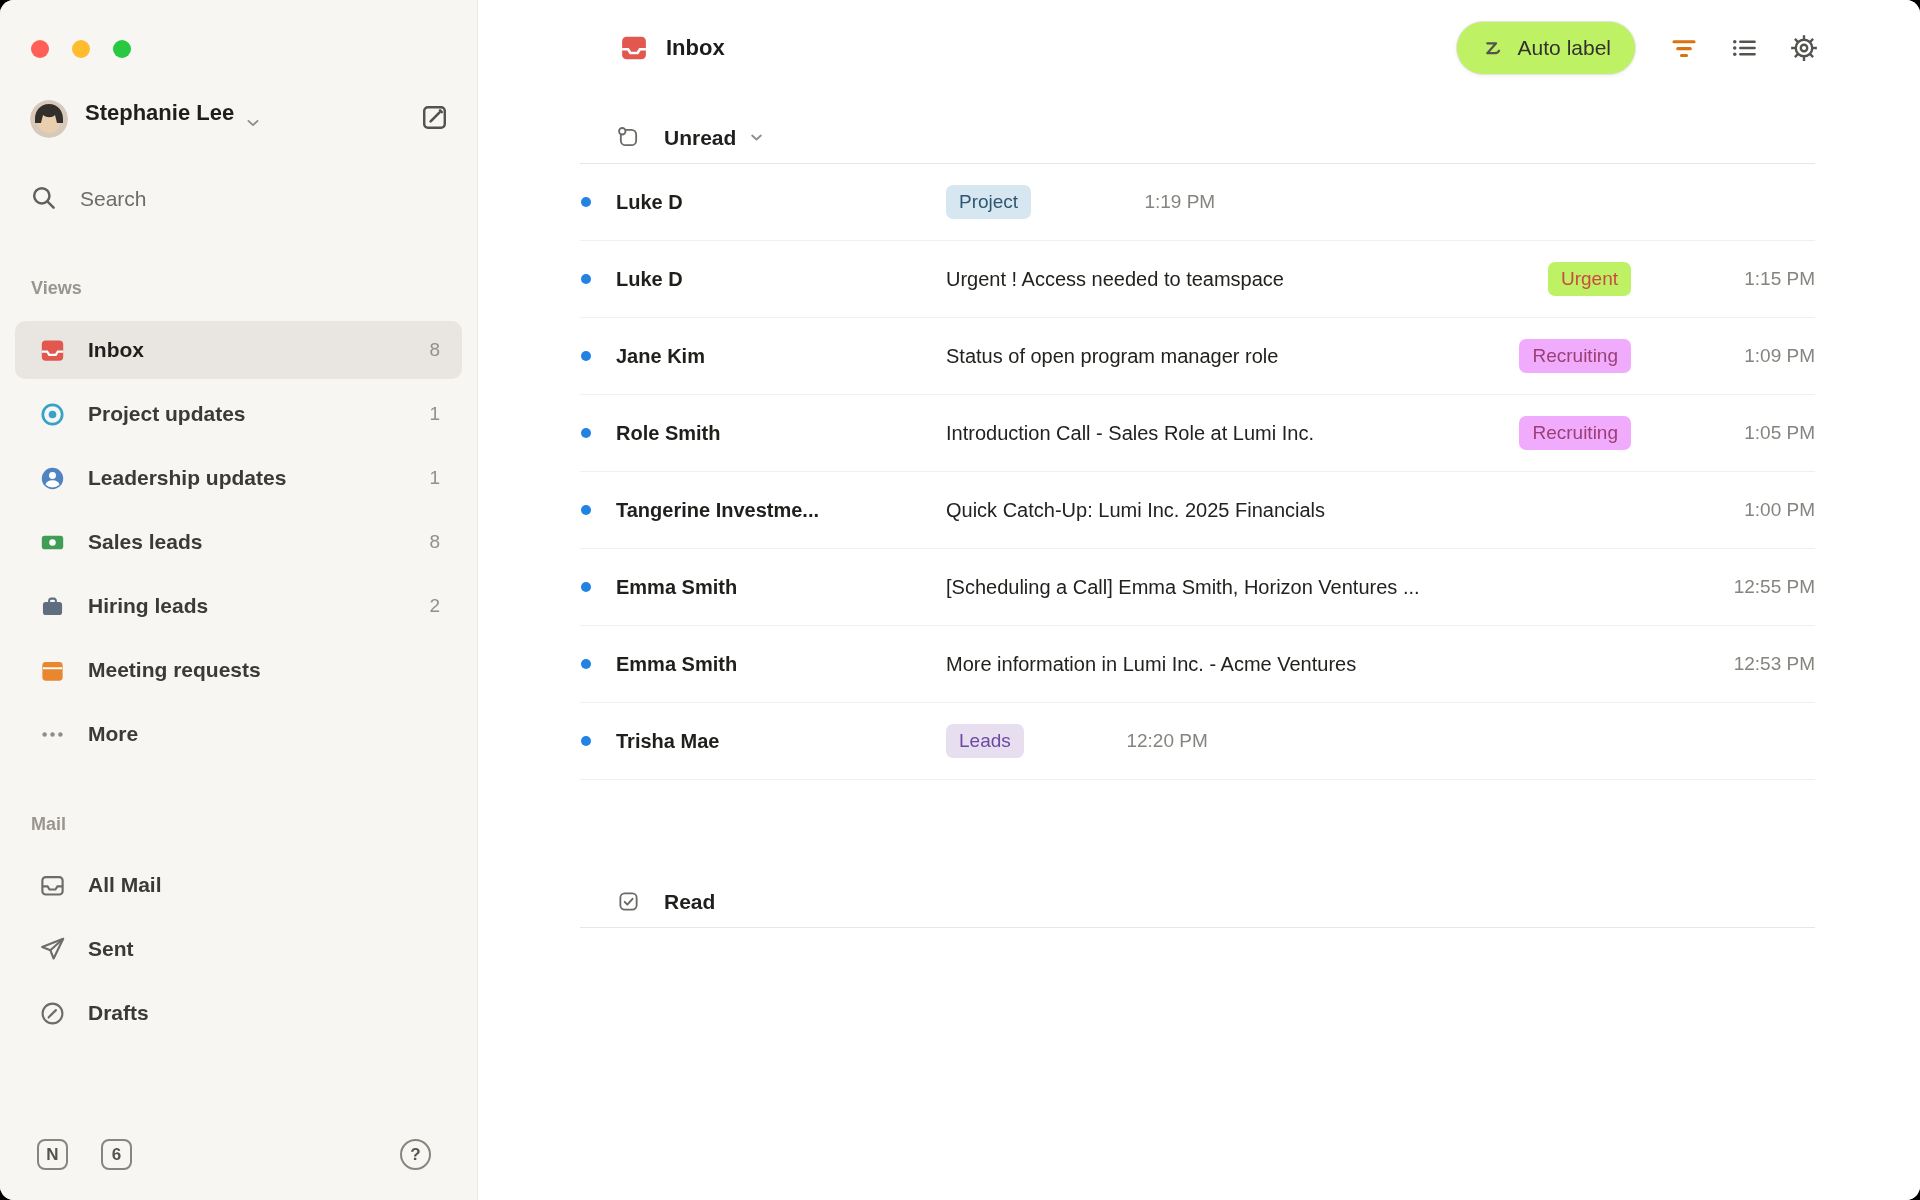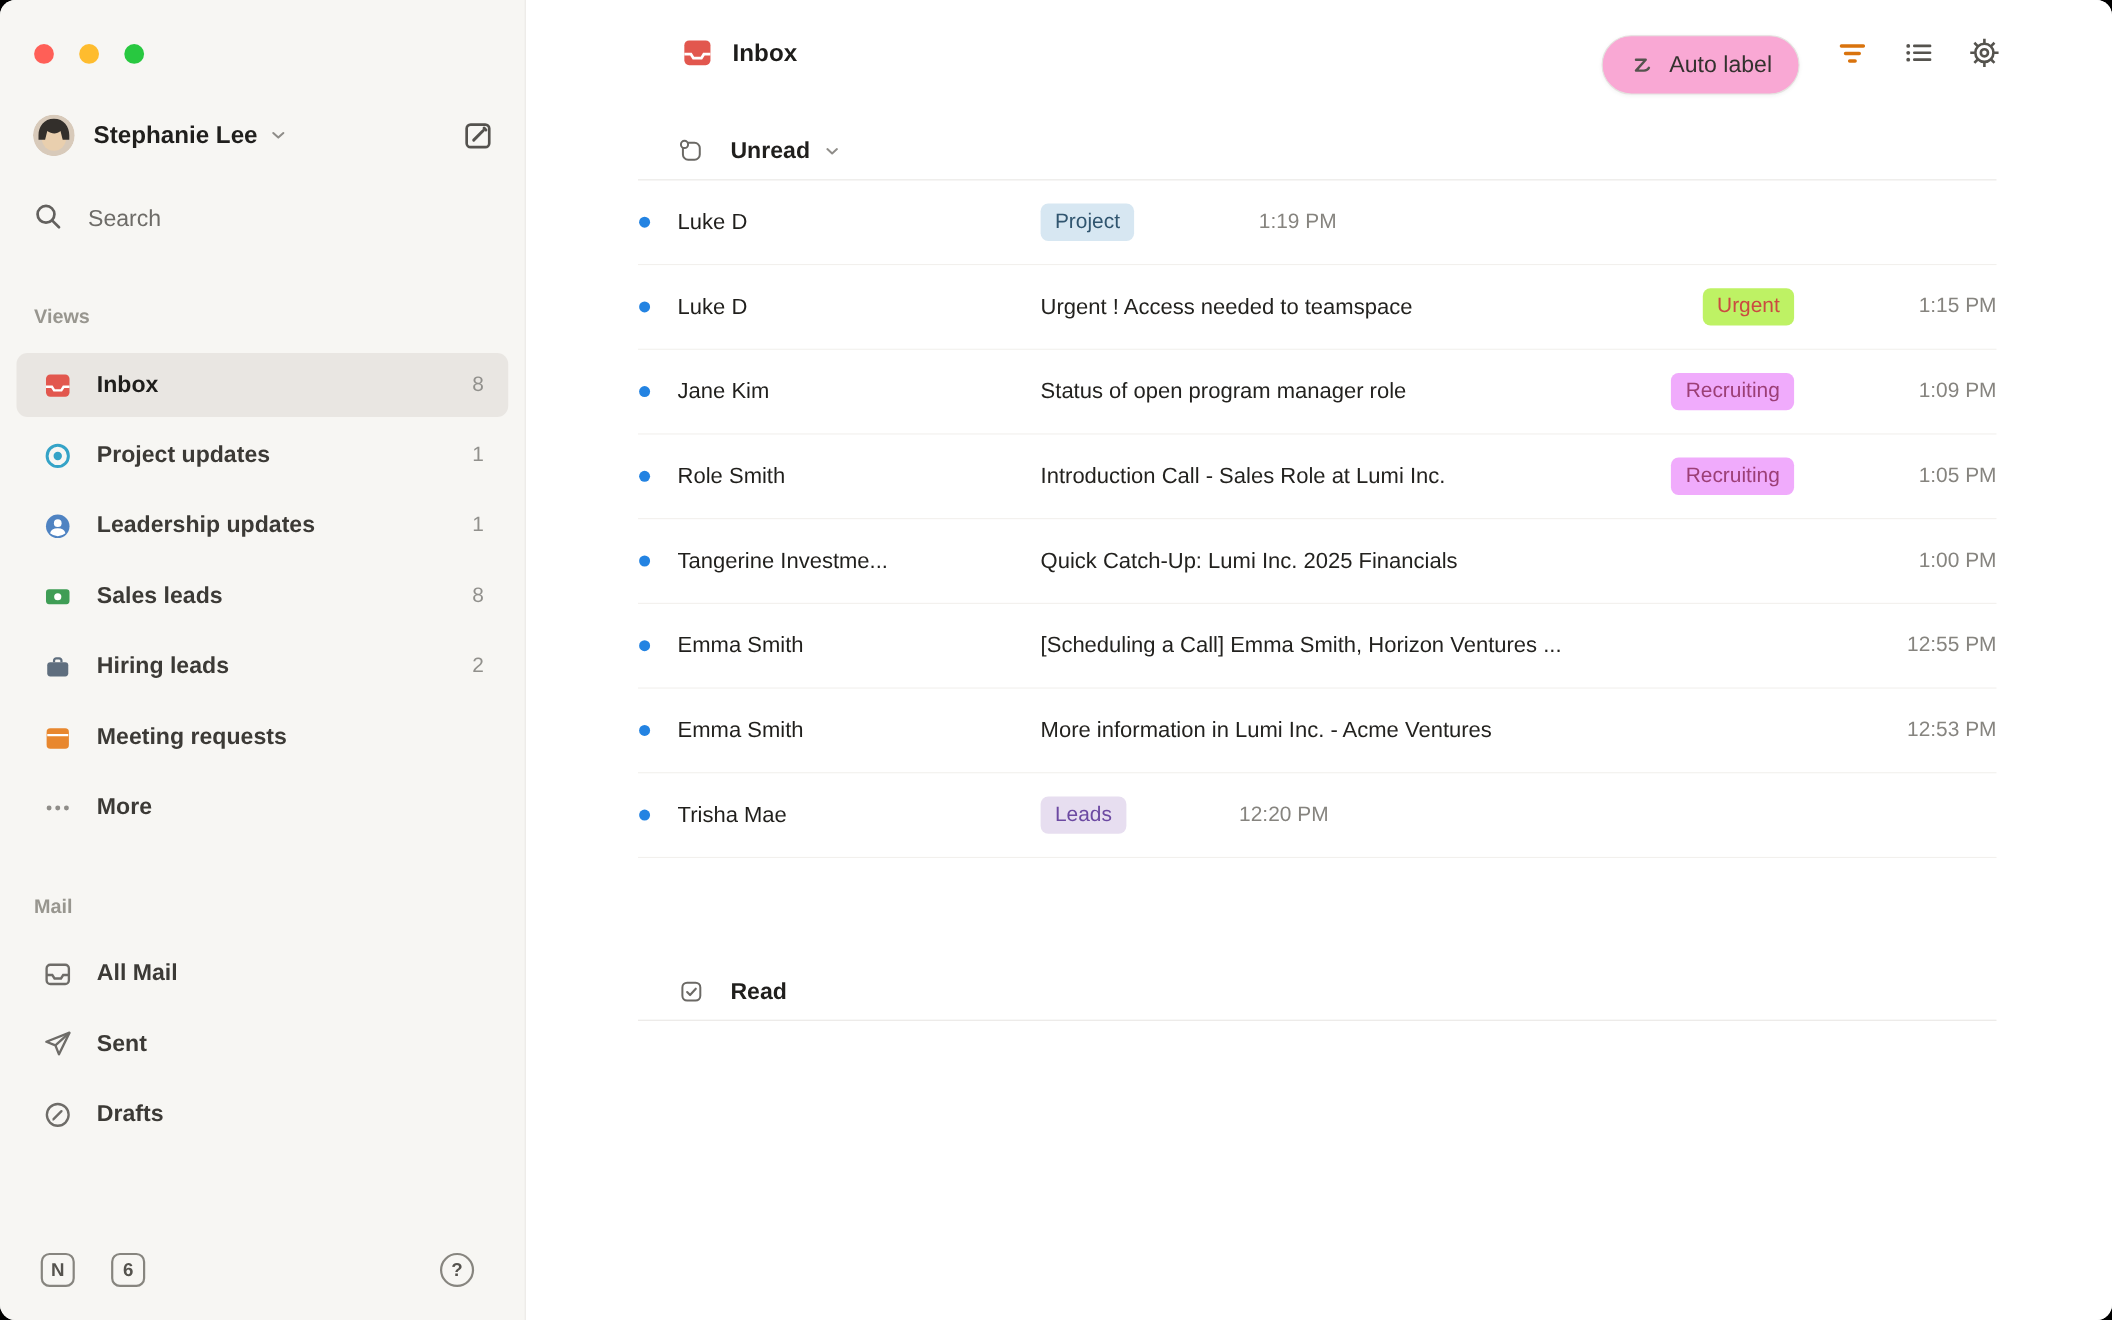--- a/index.html
+++ b/index.html
@@ -6,21 +6,21 @@
   #window{position:relative;width:1920px;height:1200px;background:#fff;border-radius:14px;overflow:hidden;}
 
   
   .sidebar{position:absolute;left:0;top:0;width:478px;height:100%;background:#f7f6f3;border-right:1px solid #ebe9e6;box-sizing:border-box;}
   .traffic{position:absolute;top:40px;left:31px;display:flex;gap:23px;}
   .light{width:18px;height:18px;border-radius:50%;}
   .light.red{background:#ff5f57;}
   .light.yellow{background:#febc2e;}
   .light.green{background:#28c840;}
 
-  .user-row{position:absolute;top:100px;left:30px;right:26px;height:46px;display:flex;align-items:center;}
+  .user-row{position:absolute;top:100px;left:30px;right:26px;height:46px;display:flex;}
   .avatar{width:38px;height:38px;border-radius:50%;overflow:hidden;flex:0 0 auto;}
   .user-name{margin-left:17px;font-size:22px;font-weight:700;color:#201f1d;}
   .user-chevron{margin-left:9px;display:flex;align-items:center;}
   .compose-btn{margin-left:auto;width:34px;height:34px;display:flex;align-items:center;justify-content:center;cursor:pointer;border-radius:7px;}
 
   .search-row{position:absolute;top:176px;left:30px;right:26px;height:46px;display:flex;align-items:center;gap:23px;cursor:pointer;}
   .search-label{font-size:21px;font-weight:500;color:#6e6c68;}
 
   .section-label{position:absolute;left:31px;font-size:18px;font-weight:600;color:#98968f;}
   .views-label{top:278px;}
@@ -42,35 +42,35 @@
   .badge-cal{left:101px;}
   .help-btn{position:absolute;top:1139px;right:46px;width:31px;height:31px;border:2px solid #87857f;border-radius:50%;display:flex;align-items:center;justify-content:center;font-size:17px;font-weight:700;color:#55534e;box-sizing:border-box;cursor:pointer;}
 
   
   .main{position:absolute;left:479px;top:0;right:0;bottom:0;background:#fff;}
   .main-header{position:absolute;top:0;left:0;right:0;height:96px;}
   .title-group{position:absolute;left:140px;top:0;height:96px;display:flex;align-items:center;gap:17px;}
   .title-group svg{width:30px;height:30px;}
   .page-title{font-size:22px;font-weight:700;color:#1d1c1a;}
 
-  .auto-label-btn{position:absolute;right:284px;top:32px;height:54px;border-radius:27px;border:1px solid #e4e2df;background:#f9a8d4;box-shadow:0 1px 4px rgba(0,0,0,0.06);display:flex;align-items:center;gap:12px;padding:0 24px;font-size:21px;font-weight:500;color:#33312e;cursor:pointer;box-sizing:border-box;}
+  .auto-label-btn{position:absolute;right:284px;top:21px;height:54px;border-radius:27px;border:1px solid #e4e2df;background:#bef264;box-shadow:0 1px 4px rgba(0,0,0,0.06);display:flex;align-items:center;gap:12px;padding:0 24px;font-size:21px;font-weight:500;color:#33312e;cursor:pointer;box-sizing:border-box;}
   .header-icons{position:absolute;right:101px;top:33px;display:flex;gap:30px;}
   .hicon{width:30px;height:30px;display:flex;align-items:center;justify-content:center;cursor:pointer;}
 
   .list{position:absolute;left:101px;right:105px;top:112px;}
   .section-head{height:52px;display:flex;align-items:center;border-bottom:1px solid #e9e7e4;padding-left:37px;cursor:pointer;box-sizing:border-box;}
   .section-head .shead-icon{width:23px;height:23px;display:flex;align-items:center;}
   .shead-label{margin-left:24px;font-size:21px;font-weight:700;color:#201f1d;}
   .shead-chevron{margin-left:11px;display:flex;align-items:center;}
   .read-head{margin-top:96px;}
 
   .email-row{height:76px;display:flex;align-items:center;border-bottom:1px solid #f2f0ed;cursor:pointer;}
   .dot-col{width:36px;flex:0 0 auto;display:flex;}
   .unread-dot{width:10px;height:10px;border-radius:50%;background:#2383e2;margin-left:1px;}
-  .sender{width:330px;flex:0 0 auto;font-size:20px;font-weight:400;color:#201f1c;white-space:nowrap;overflow:hidden;text-overflow:ellipsis;box-sizing:border-box;padding-right:26px;}
+  .sender{width:330px;flex:0 0 auto;font-size:20px;font-weight:700;color:#201f1c;white-space:nowrap;overflow:hidden;text-overflow:ellipsis;box-sizing:border-box;padding-right:26px;}
   .subject{flex:1;font-size:20px;font-weight:500;color:#23221f;white-space:nowrap;overflow:hidden;text-overflow:ellipsis;padding-right:30px;}
   .badge{font-size:19px;font-weight:500;padding:6px 13px;border-radius:7px;margin-right:56px;white-space:nowrap;flex:0 0 auto;}
   .badge-blue{background:#d7e7f2;color:#30556f;}
   .badge-red{background:#bef264;color:#cb4a41;}
   .badge-pink{background:#f0abfc;color:#9c3f76;}
   .badge-purple{background:#e7def0;color:#6c49a2;}
   .time{width:128px;flex:0 0 auto;text-align:right;font-size:19px;font-weight:400;color:#86847f;}
 </style>
 </head>
 <body>

